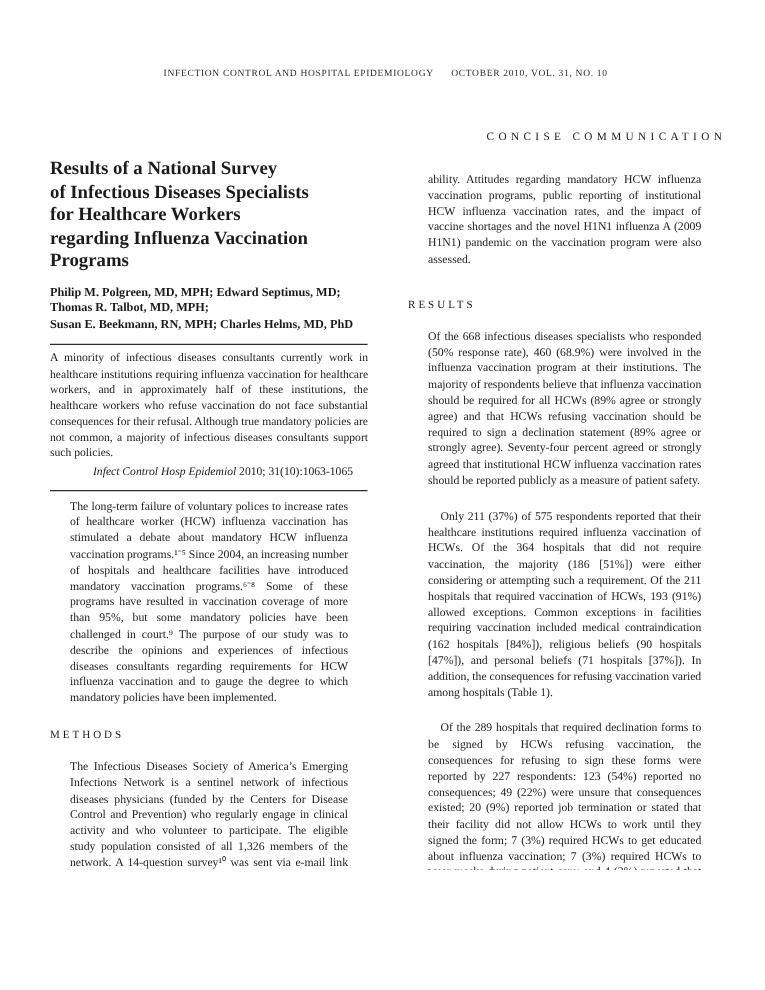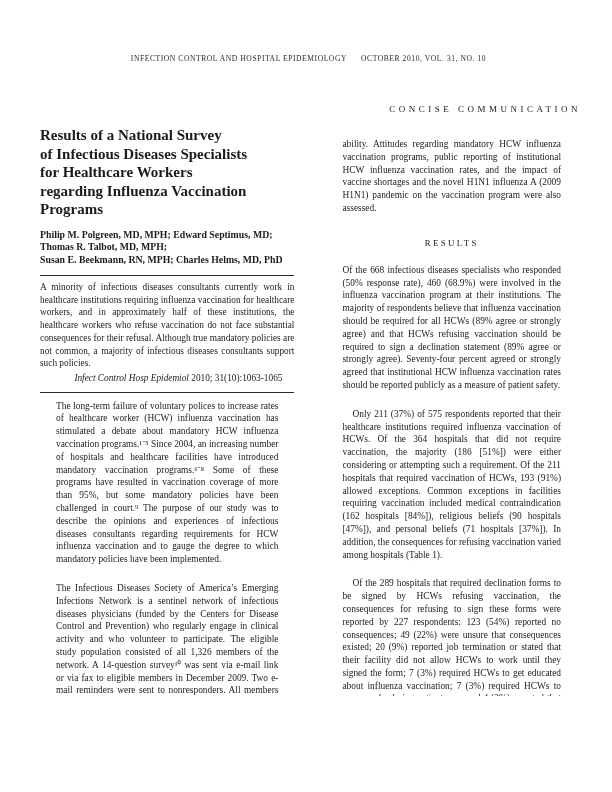--- a/index.html
+++ b/index.html
@@ -55,21 +55,21 @@
   .body {
     font-size: 9.4px; line-height: 12.8px;
     text-align: justify; margin: 16px;
   }
   .rule + .body { margin-top: 7px; }
   .indent { text-indent: 10px; }
   .shead {
     font-size: 8.8px; font-weight: normal;
     letter-spacing: 2.4px; margin: 10px 0 7px 0;
   }
-  .shead.results { margin-top: 23px; text-align: center; }
+  .shead.results { margin-top: 23px; }
 </style>
 </head>
 <body>
 
 <div class="page">
 
   <div class="running-head">
     <span>INFECTION CONTROL AND HOSPITAL EPIDEMIOLOGY</span><span class="issue">OCTOBER 2010, VOL. 31, NO. 10</span>
   </div>
 
@@ -94,20 +94,21 @@
       <div class="rule"></div>
 
       <p class="abstract">A minority of infectious diseases consultants currently work in healthcare institutions requiring influenza vaccination for healthcare workers, and in approximately half of these institutions, the healthcare workers who refuse vaccination do not face substantial consequences for their refusal. Although true mandatory policies are not common, a majority of infectious diseases consultants support such policies.</p>
 
       <p class="citation"><i>Infect Control Hosp Epidemiol</i><span> 2010; 31(10):1063-1065</span></p>
 
       <div class="rule"></div>
 
       <p class="body">The long-term failure of voluntary polices to increase rates of healthcare worker (HCW) influenza vaccination has stimulated a debate about mandatory HCW influenza vaccination programs.¹⁻⁵ Since 2004, an increasing number of hospitals and healthcare facilities have introduced mandatory vaccination programs.⁶⁻⁸ Some of these programs have resulted in vaccination coverage of more than 95%, but some mandatory policies have been challenged in court.⁹ The purpose of our study was to describe the opinions and experiences of infectious diseases consultants regarding requirements for HCW influenza vaccination and to gauge the degree to which mandatory policies have been implemented.</p>
 
+      <h2 class="shead">METHODS</h2>
 
       <p class="body">The Infectious Diseases Society of America’s Emerging Infections Network is a sentinel network of infectious diseases physicians (funded by the Centers for Disease Control and Prevention) who regularly engage in clinical activity and who volunteer to participate. The eligible study population consisted of all 1,326 members of the network. A 14-question survey¹⁰ was sent via e-mail link or via fax to eligible members in December 2009. Two e-mail reminders were sent to nonresponders. All members were asked to provide information about influenza vaccination policies at the primary institution where they see patients and about their level of involvement in the HCW influenza vaccination campaign at this facility. The survey also examined the implementation of mandatory HCW influenza vaccination programs, the use of signed declination forms for those refusing vaccination, details on types of exemptions to vaccination allowed by the facility, consequences for not following the program requirements, and details regarding vaccine avail-</p>
     </div>
 
     <div class="col-right">
       <p class="body">ability. Attitudes regarding mandatory HCW influenza vaccination programs, public reporting of institutional HCW influenza vaccination rates, and the impact of vaccine shortages and the novel H1N1 influenza A (2009 H1N1) pandemic on the vaccination program were also assessed.</p>
 
 
       <h2 class="shead results">RESULTS</h2>
 

